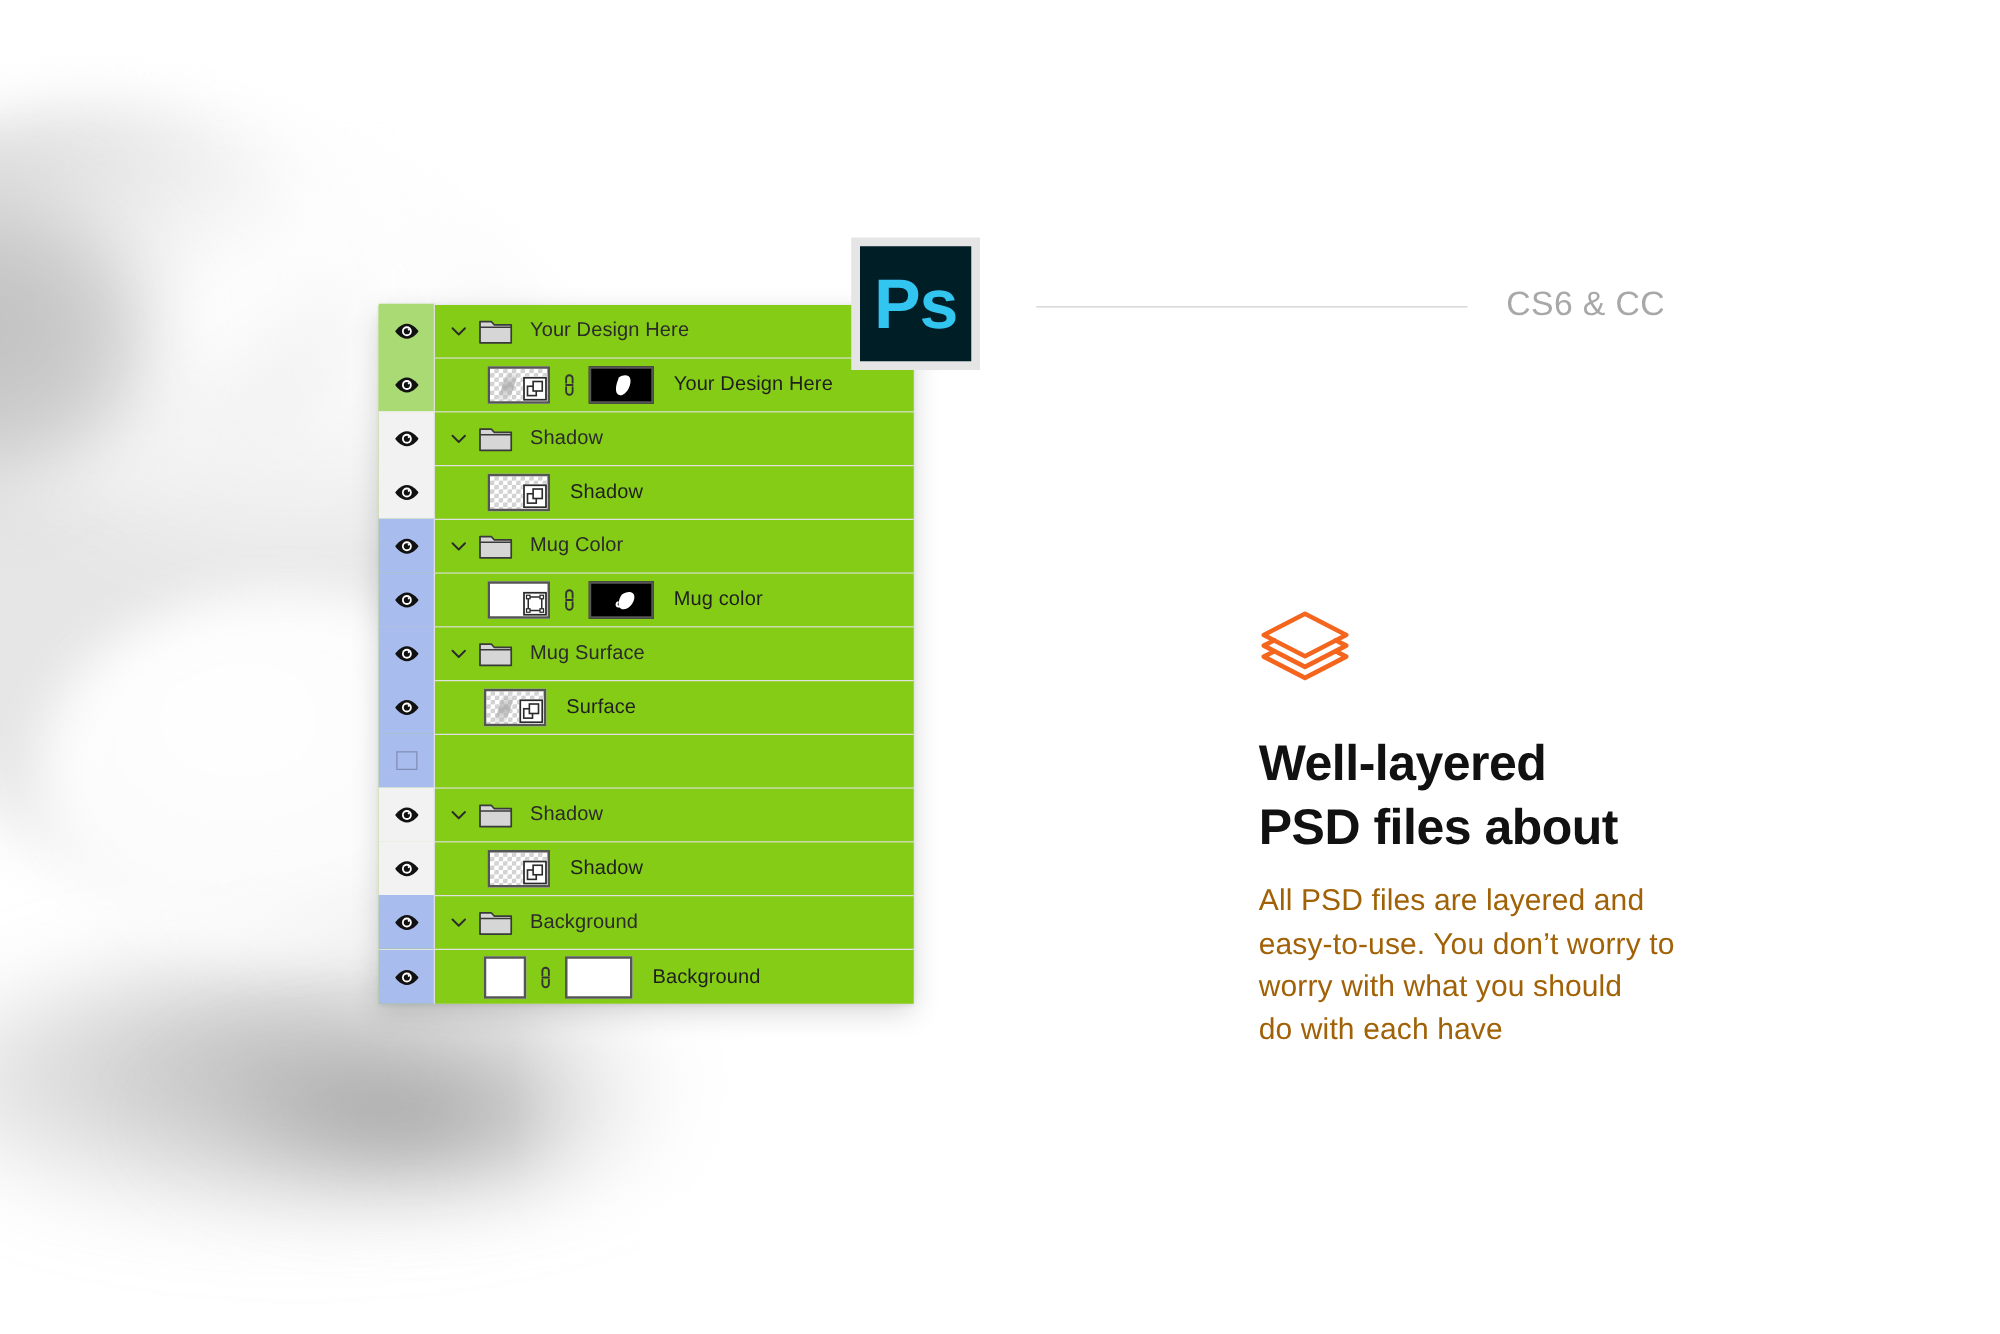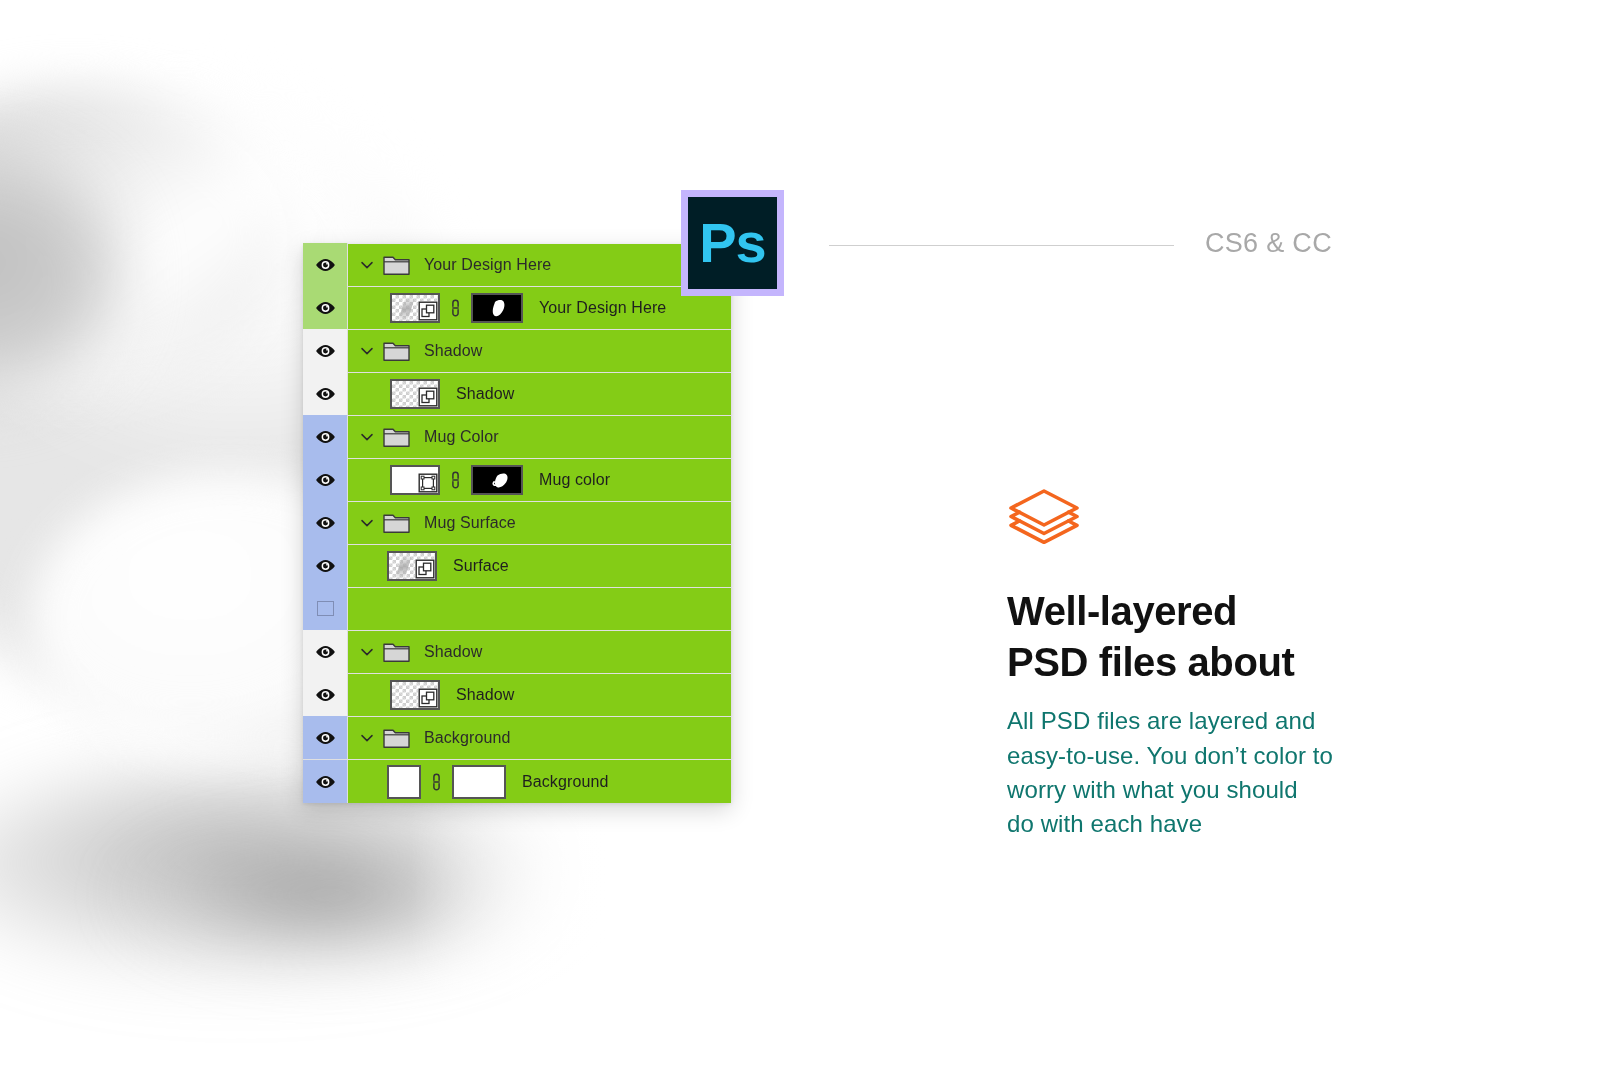--- a/index.html
+++ b/index.html
@@ -202,21 +202,21 @@
   }
   .white-thumb.wide { width: 54px; height: 34px; }
 
   .name-pad { margin-left: 16px; }
 
   
   .ps-icon {
     position: absolute;
     left: 681px; top: 190px;
     width: 103px; height: 106px;
-    background: #c4b5fd;
+    background: #e5e5e5;
     padding: 7px;
   }
   .ps-icon-inner {
     width: 100%; height: 100%;
     background: #001e26;
     display: flex;
     align-items: center;
     justify-content: center;
   }
   .ps-letters {
@@ -258,21 +258,21 @@
     line-height: 1.28;
     color: #111111;
     letter-spacing: -.4px;
     margin-bottom: 16px;
   }
   .headline span { display: block; }
 
   .body-copy {
     font-size: 24px;
     line-height: 1.43;
-    color: #0f766e;
+    color: #a16207;
     letter-spacing: .1px;
   }
   .body-copy span { display: block; }
 </style>
 </head>
 <body>
 
 <div id="stage">
 
   <div class="photo-backdrop">
@@ -595,19 +595,19 @@
       <path d="M12.5 33 L4 37.3 L37 54.3 L70 37.3 L61.5 33" fill="none" stroke="#f4661e" stroke-width="3.6" stroke-linejoin="round" stroke-linecap="round"></path>
     </svg>
 
     <div class="headline">
       <span>Well-layered</span>
       <span>PSD files about</span>
     </div>
 
     <div class="body-copy">
       <span>All PSD files are layered and</span>
-      <span>easy-to-use. You don’t color to</span>
+      <span>easy-to-use. You don’t worry to</span>
       <span>worry with what you should</span>
       <span>do with each have</span>
     </div>
   </div>
 
 </div>
 
 </body></html>

